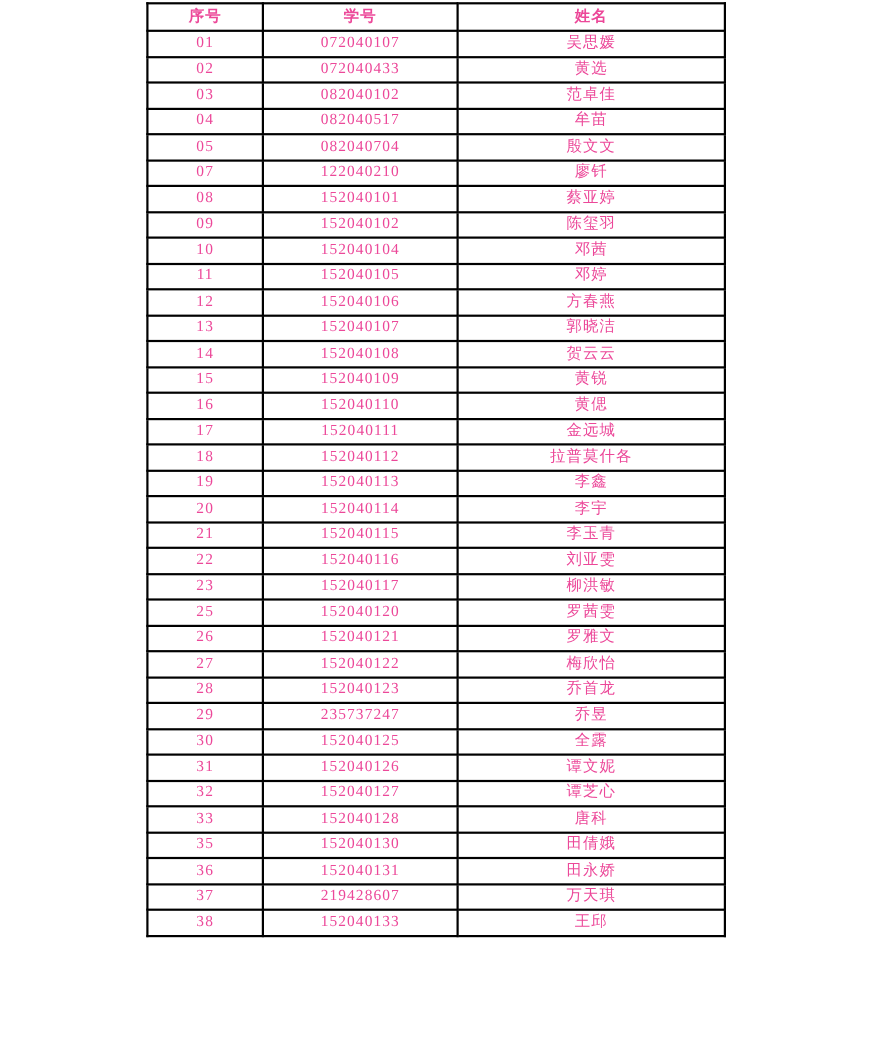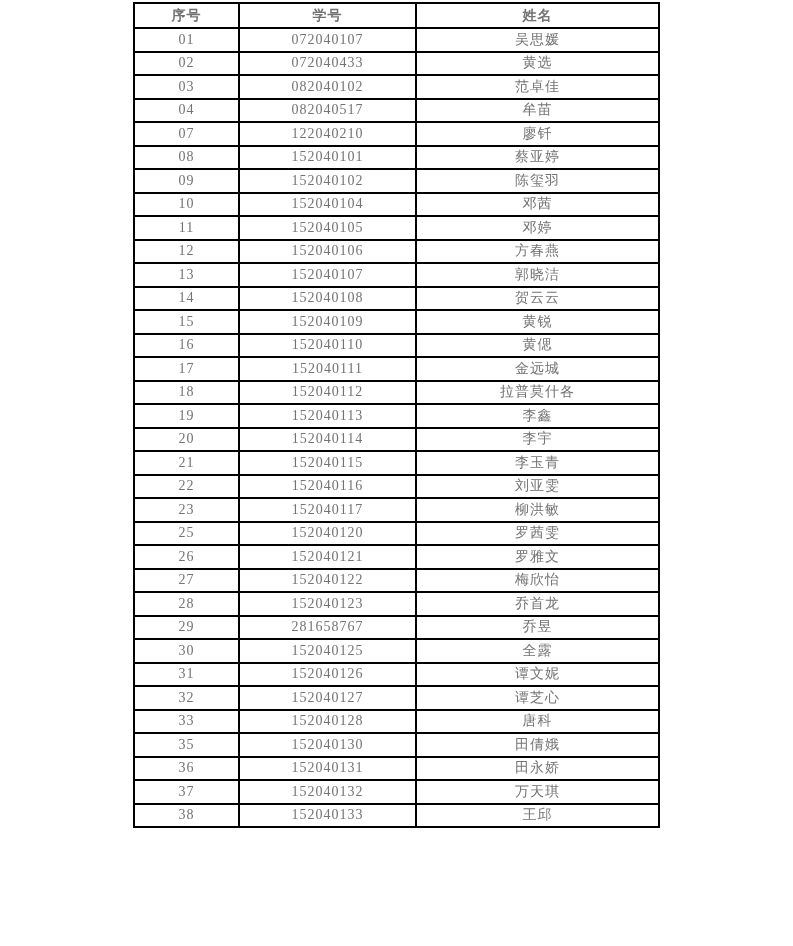--- a/index.html
+++ b/index.html
@@ -7,21 +7,21 @@
     padding: 0;
     background: #ffffff;
   }
   .page {
     position: relative;
     width: 793px;
     height: 946px;
     background: #ffffff;
     overflow: hidden;
     font-family: "Liberation Serif", "DejaVu Serif", serif;
-    color: #737373;
+    color: #ec4899;
   }
   table.roster {
     position: absolute;
     left: 133px;
     top: 2px;
     width: 525px;
     border-collapse: collapse;
     table-layout: fixed;
   }
   table.roster th,
@@ -77,20 +77,25 @@
           <td>03</td>
           <td>082040102</td>
           <td>范卓佳</td>
         </tr>
         <tr>
           <td>04</td>
           <td>082040517</td>
           <td>牟苗</td>
         </tr>
         <tr>
+          <td>05</td>
+          <td>082040704</td>
+          <td>殷文文</td>
+        </tr>
+        <tr>
           <td>07</td>
           <td>122040210</td>
           <td>廖钎</td>
         </tr>
         <tr>
           <td>08</td>
           <td>152040101</td>
           <td>蔡亚婷</td>
         </tr>
         <tr>
@@ -183,21 +188,21 @@
           <td>152040122</td>
           <td>梅欣怡</td>
         </tr>
         <tr>
           <td>28</td>
           <td>152040123</td>
           <td>乔首龙</td>
         </tr>
         <tr>
           <td>29</td>
-          <td>281658767</td>
+          <td>235737247</td>
           <td>乔昱</td>
         </tr>
         <tr>
           <td>30</td>
           <td>152040125</td>
           <td>全露</td>
         </tr>
         <tr>
           <td>31</td>
           <td>152040126</td>
@@ -218,21 +223,21 @@
           <td>152040130</td>
           <td>田倩娥</td>
         </tr>
         <tr>
           <td>36</td>
           <td>152040131</td>
           <td>田永娇</td>
         </tr>
         <tr>
           <td>37</td>
-          <td>152040132</td>
+          <td>219428607</td>
           <td>万天琪</td>
         </tr>
         <tr>
           <td>38</td>
           <td>152040133</td>
           <td>王邱</td>
         </tr>
       </tbody>
   </table>
 </div>

